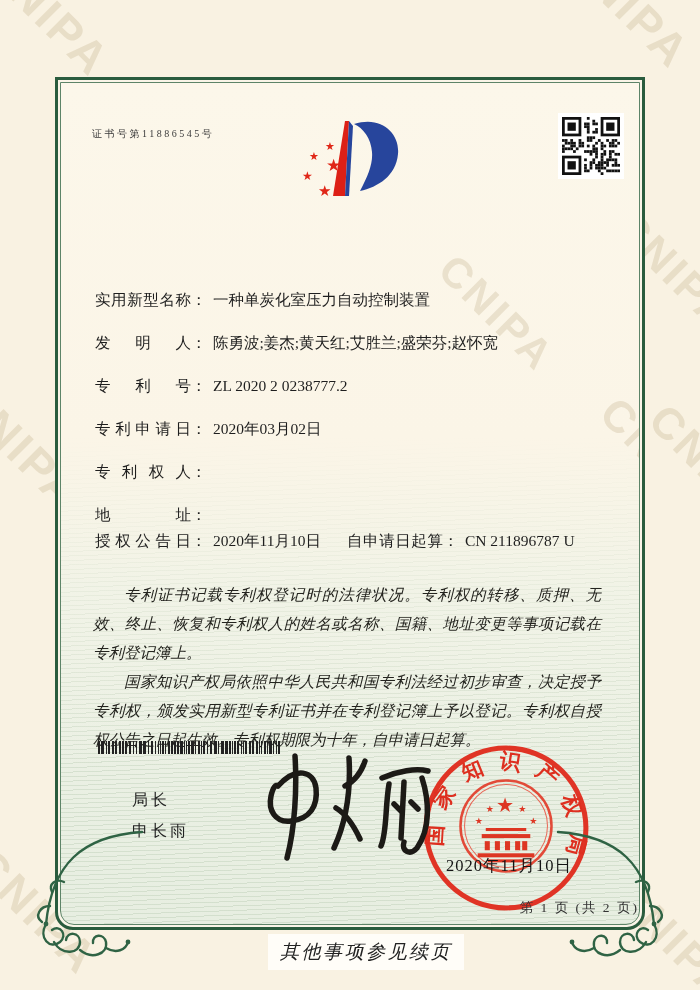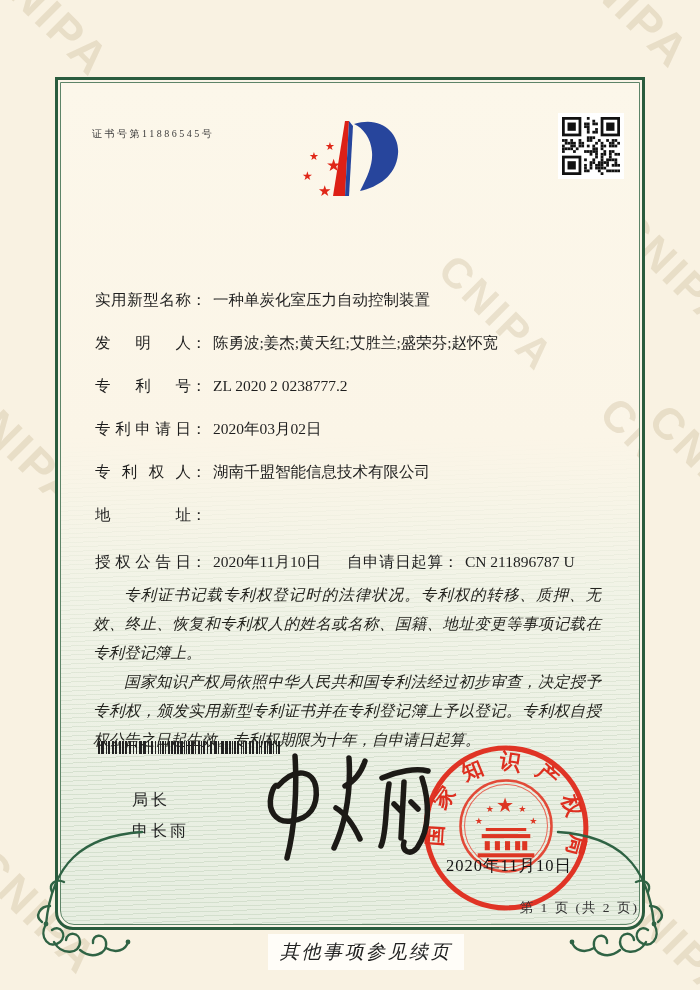--- a/index.html
+++ b/index.html
@@ -37,21 +37,21 @@
   
   .cert-no{position:absolute;left:31px;top:44px;font-size:10px;letter-spacing:2.5px;color:#3a3a3a;z-index:4;}
   .logo{position:absolute;left:237px;top:34px;width:104px;height:90px;z-index:4;}
   .qr{position:absolute;left:497px;top:30px;width:66px;height:66px;background:#fff;z-index:4;
       display:flex;align-items:center;justify-content:center;}
   .cert-title{position:absolute;left:0;right:0;top:124px;text-align:center;
       font-size:35px;font-weight:bold;letter-spacing:3px;color:#161616;z-index:4;}
   
   .fields{position:absolute;left:34px;right:34px;top:206px;font-size:15.5px;line-height:22px;z-index:4;color:#1e1e1e;}
   .frow{margin-bottom:21px;display:flex;align-items:flex-start;}
-  .frow.addr{margin-bottom:25px;}
+  .frow.addr{margin-bottom:4px;}
   .flabel{display:inline-block;width:96px;text-align:justify;text-align-last:justify;flex:0 0 96px;}
   .fcolon{flex:0 0 16px;}
   .fvalue{margin-left:6px;flex:1 1 auto;}
   .gpair{display:flex;}
   .gpair.second{margin-left:26px;}
   
   .paras{position:absolute;left:32px;right:38px;top:497px;z-index:4;
       font-size:15.5px;line-height:29px;font-style:italic;color:#24241f;text-align:justify;}
   .paras p{margin:0;text-indent:2em;}
   
@@ -249,21 +249,20 @@
           <span class="fvalue">ZL 2020 2 0238777.2</span>
       </div>
       <div class="frow">
         <span class="flabel">专利申请日</span>
           <span class="fcolon">：</span>
           <span class="fvalue">2020年03月02日</span>
       </div>
       <div class="frow">
         <span class="flabel">专利权人</span>
           <span class="fcolon">：</span>
-          <span class="fvalue">湖南千盟智能信息技术有限公司</span>
       </div>
       <div class="frow addr">
         <span class="flabel">地址</span>
           <span class="fcolon">：</span>
       </div>
       <div class="frow">
         <span class="gpair">
           <span class="flabel">授权公告日</span>
             <span class="fcolon">：</span>
             <span class="fvalue">2020年11月10日</span>

